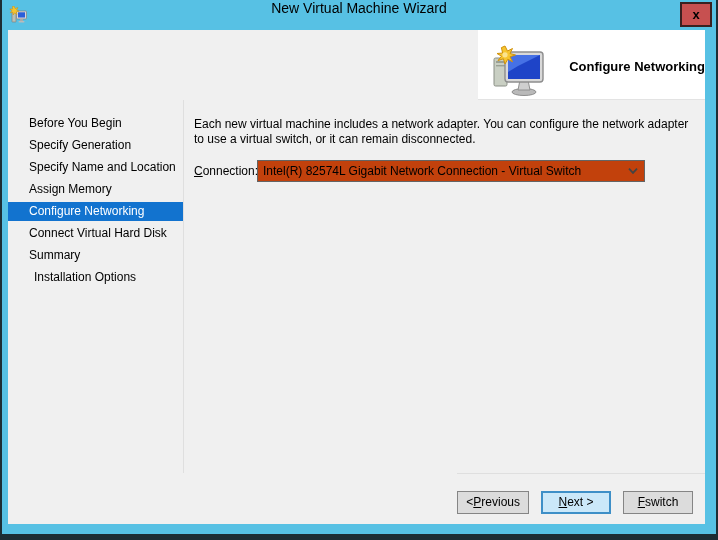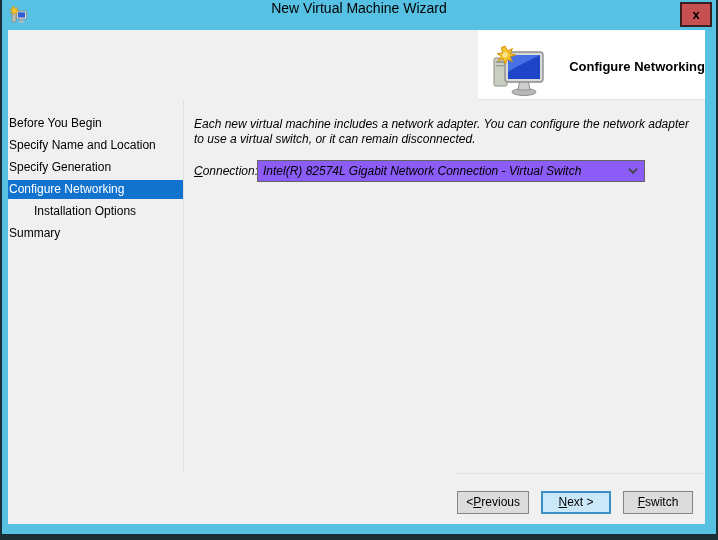--- a/index.html
+++ b/index.html
@@ -40,33 +40,33 @@
   }
   .header-icon { width:56px; height:56px; margin:10px 0 0 13px; flex:0 0 56px; }
   .header-title { font-weight:bold; font-size:13px; margin:4px 0 0 22px; }
   .body { flex:1 1 auto; display:flex; overflow:hidden; }
   
   .sidebar {
     width:176px; flex:0 0 176px; border-right:1px solid #dfdfdf;
     padding-top:14px;
   }
   .nav-item {
-    height:19px; line-height:19px; margin-bottom:3px; padding-left:1px;
+    height:19px; line-height:19px; margin-bottom:3px; padding-left:21px;
     white-space:nowrap; cursor:default;
   }
   .nav-item.selected { background:#1273cf; color:#ffffff; }
   .nav-item.indent { padding-left:26px; }
   
-  .content { flex:1 1 auto; padding:17px 12px 0 10px;font-style:italic; }
+  .content { flex:1 1 auto; padding:17px 12px 0 10px; }
   .desc { max-width:508px; line-height:15px; margin-bottom:13px; }
   .conn-row { display:flex; align-items:center; }
   .conn-label { width:63px; flex:0 0 63px; }
   .ak { text-decoration:underline; }
   .combo {
-    position:relative; width:388px; height:22px; background:#8b5cf6;
+    position:relative; width:388px; height:22px; background:#c2410c;
     border:1px solid #646464; cursor:pointer;
     display:flex; align-items:center;
   }
   .combo-text {
     padding-left:5px; padding-right:22px; white-space:nowrap;
     overflow:hidden; text-overflow:clip;
   }
   .combo-arrow {
     position:absolute; right:6px; top:50%; transform:translateY(-50%);
     width:10px; height:7px; display:block;
@@ -121,25 +121,27 @@
         <polygon points="14,4 16.5,9 21.5,6.5 19,11.5 24.5,13 19,14.8 21.5,19.8 16.8,17.2 14,22 12.4,16.8 7,18.5 10.5,14.2 6,11.5 11.6,11 10.4,5.6" fill="#f6c530" stroke="#d1920c" stroke-width="1"></polygon>
         <circle cx="14" cy="12.8" r="2.6" fill="#fbe490"></circle>
       </svg>
       <div class="header-title">Configure Networking</div>
     </div>
 
     <div class="body">
 
       <div class="sidebar">
         <div class="nav-item"><span>Before You Begin</span></div>
+        <div class="nav-item"><span>Specify Generation</span></div>
         <div class="nav-item"><span>Specify Name and Location</span></div>
-        <div class="nav-item"><span>Specify Generation</span></div>
+        <div class="nav-item"><span>Assign Memory</span></div>
         <div class="nav-item selected"><span>Configure Networking</span></div>
+        <div class="nav-item"><span>Connect Virtual Hard Disk</span></div>
+        <div class="nav-item"><span>Summary</span></div>
         <div class="nav-item indent"><span>Installation Options</span></div>
-        <div class="nav-item"><span>Summary</span></div>
       </div>
 
       <div class="content">
         <div class="desc">Each new virtual machine includes a network adapter. You can configure the network adapter to use a virtual switch, or it can remain disconnected.</div>
         <div class="conn-row">
           <div class="conn-label"><span class="ak">C</span><span>onnection:</span></div>
           <div class="combo">
             <div class="combo-text">Intel(R) 82574L Gigabit Network Connection - Virtual Switch</div>
             <svg class="combo-arrow" viewBox="0 0 10 7">
               <polyline points="1,1.2 5,5.4 9,1.2" fill="none" stroke="#444444" stroke-width="1.8"></polyline>

